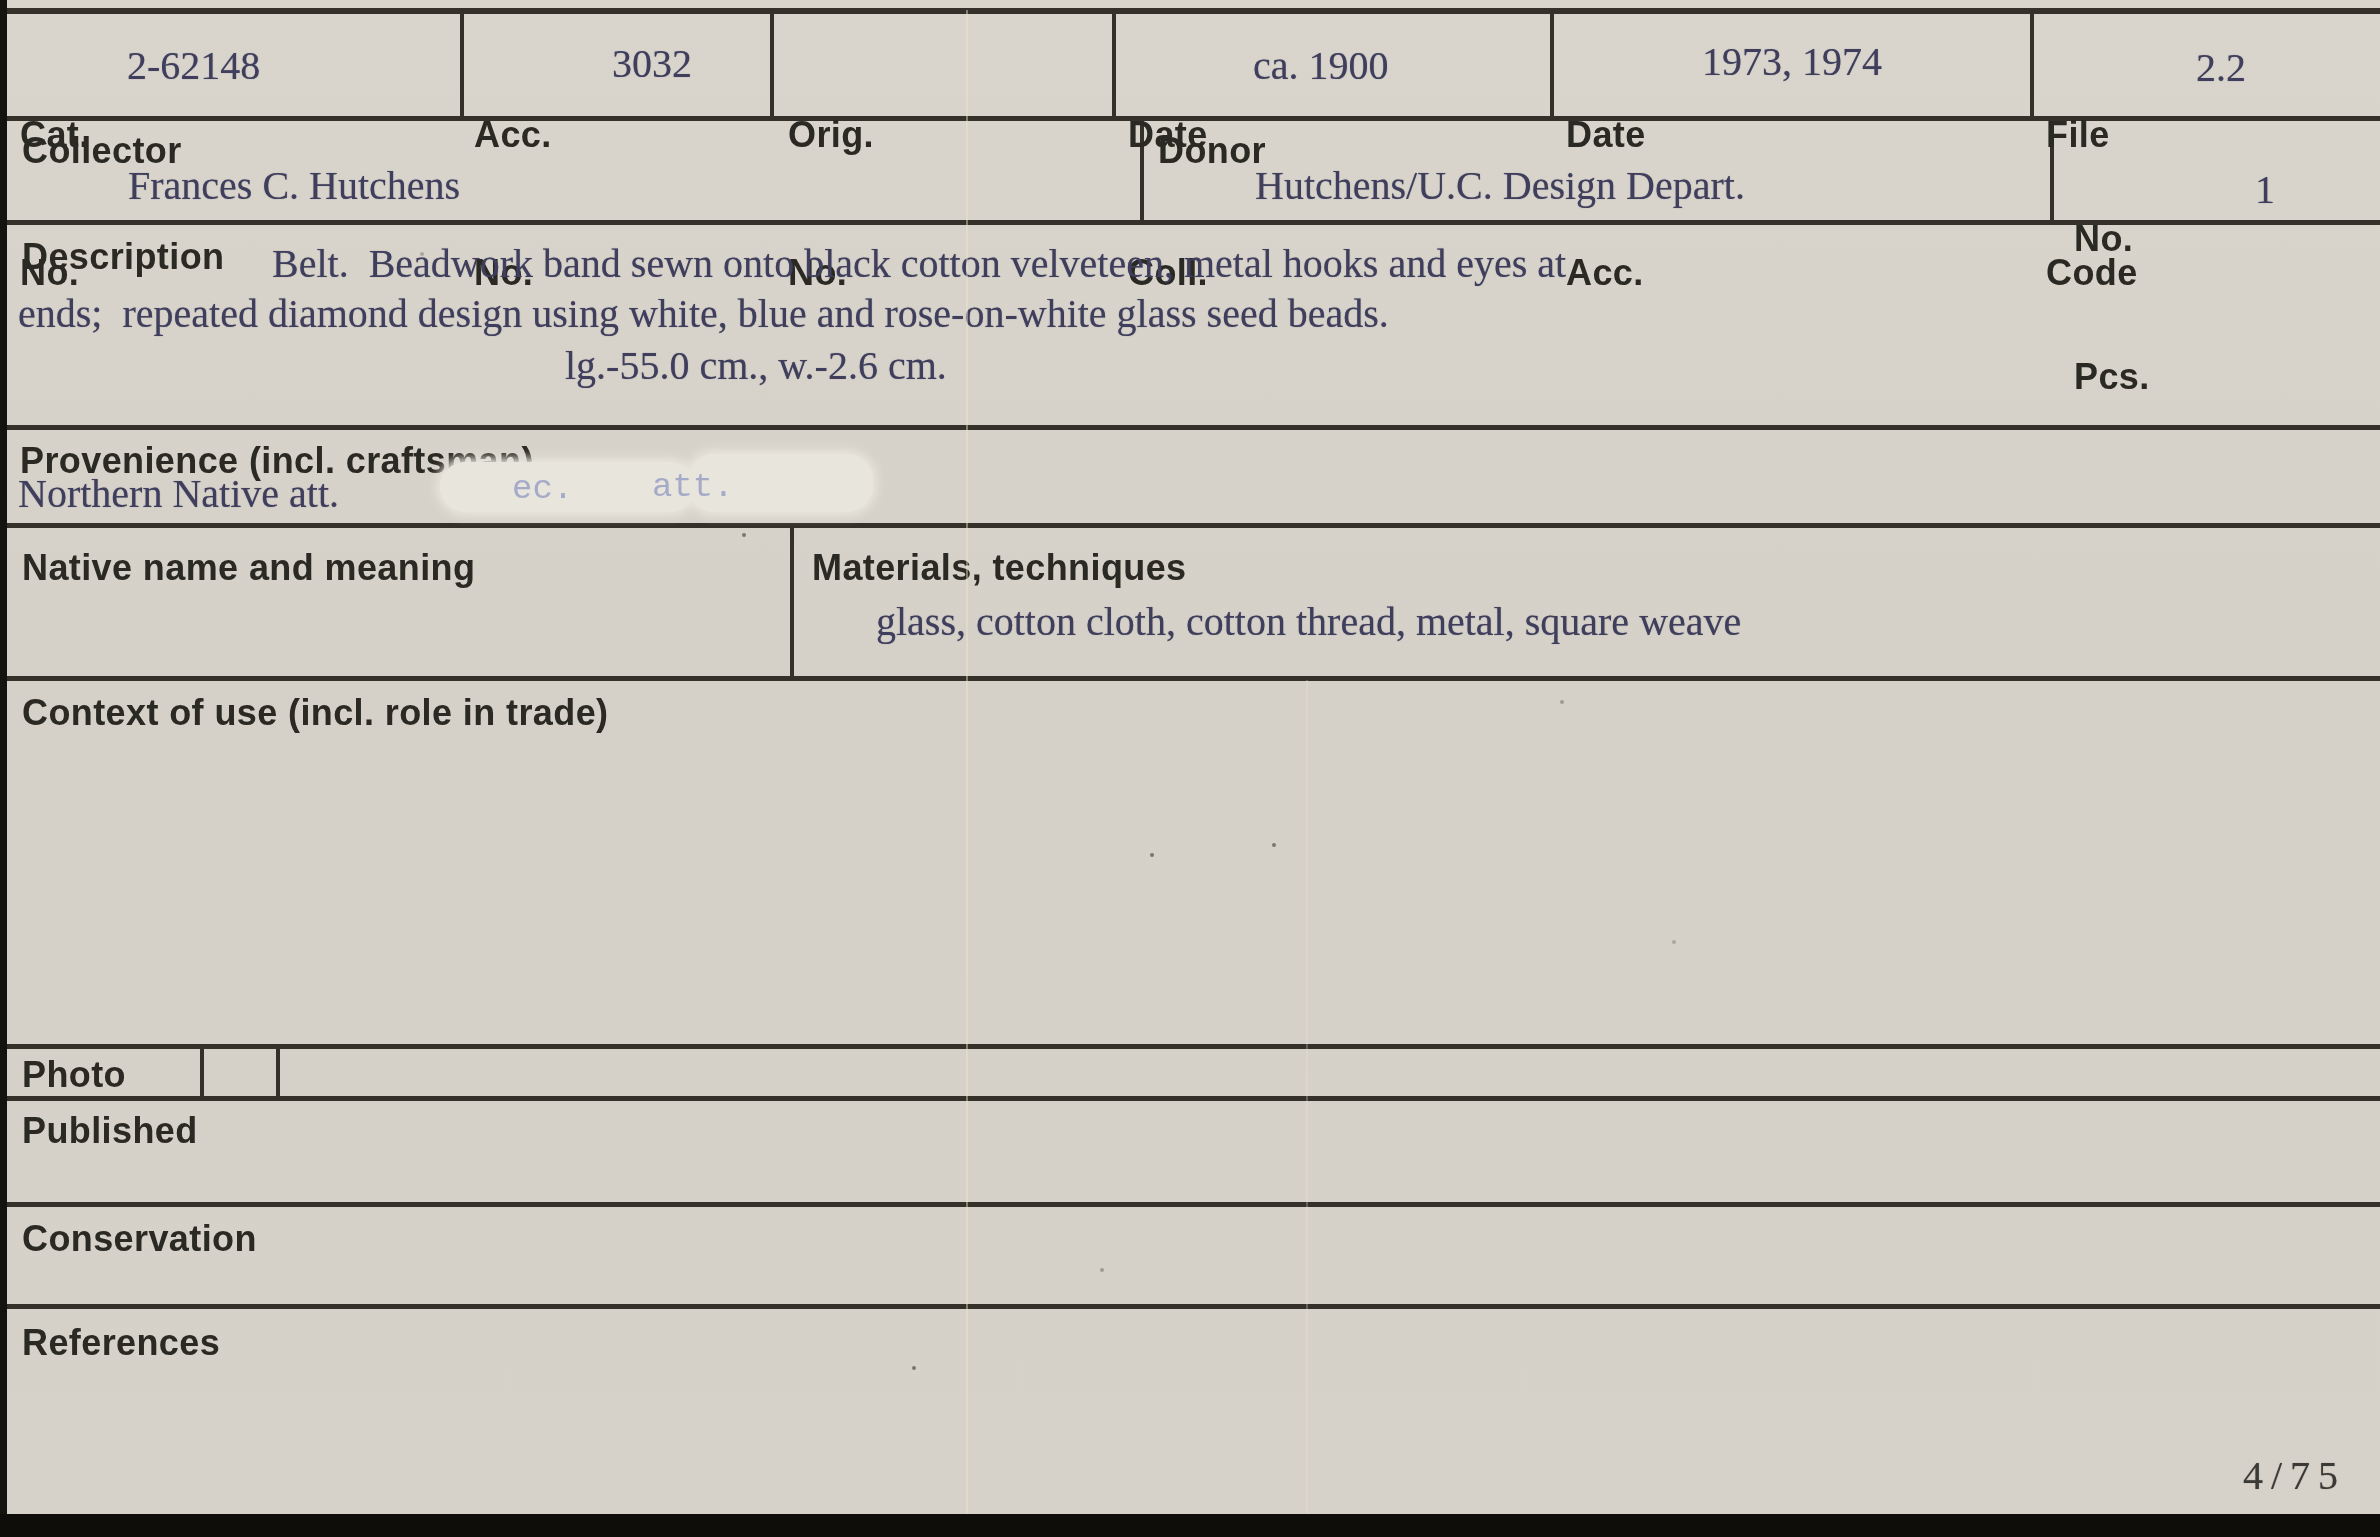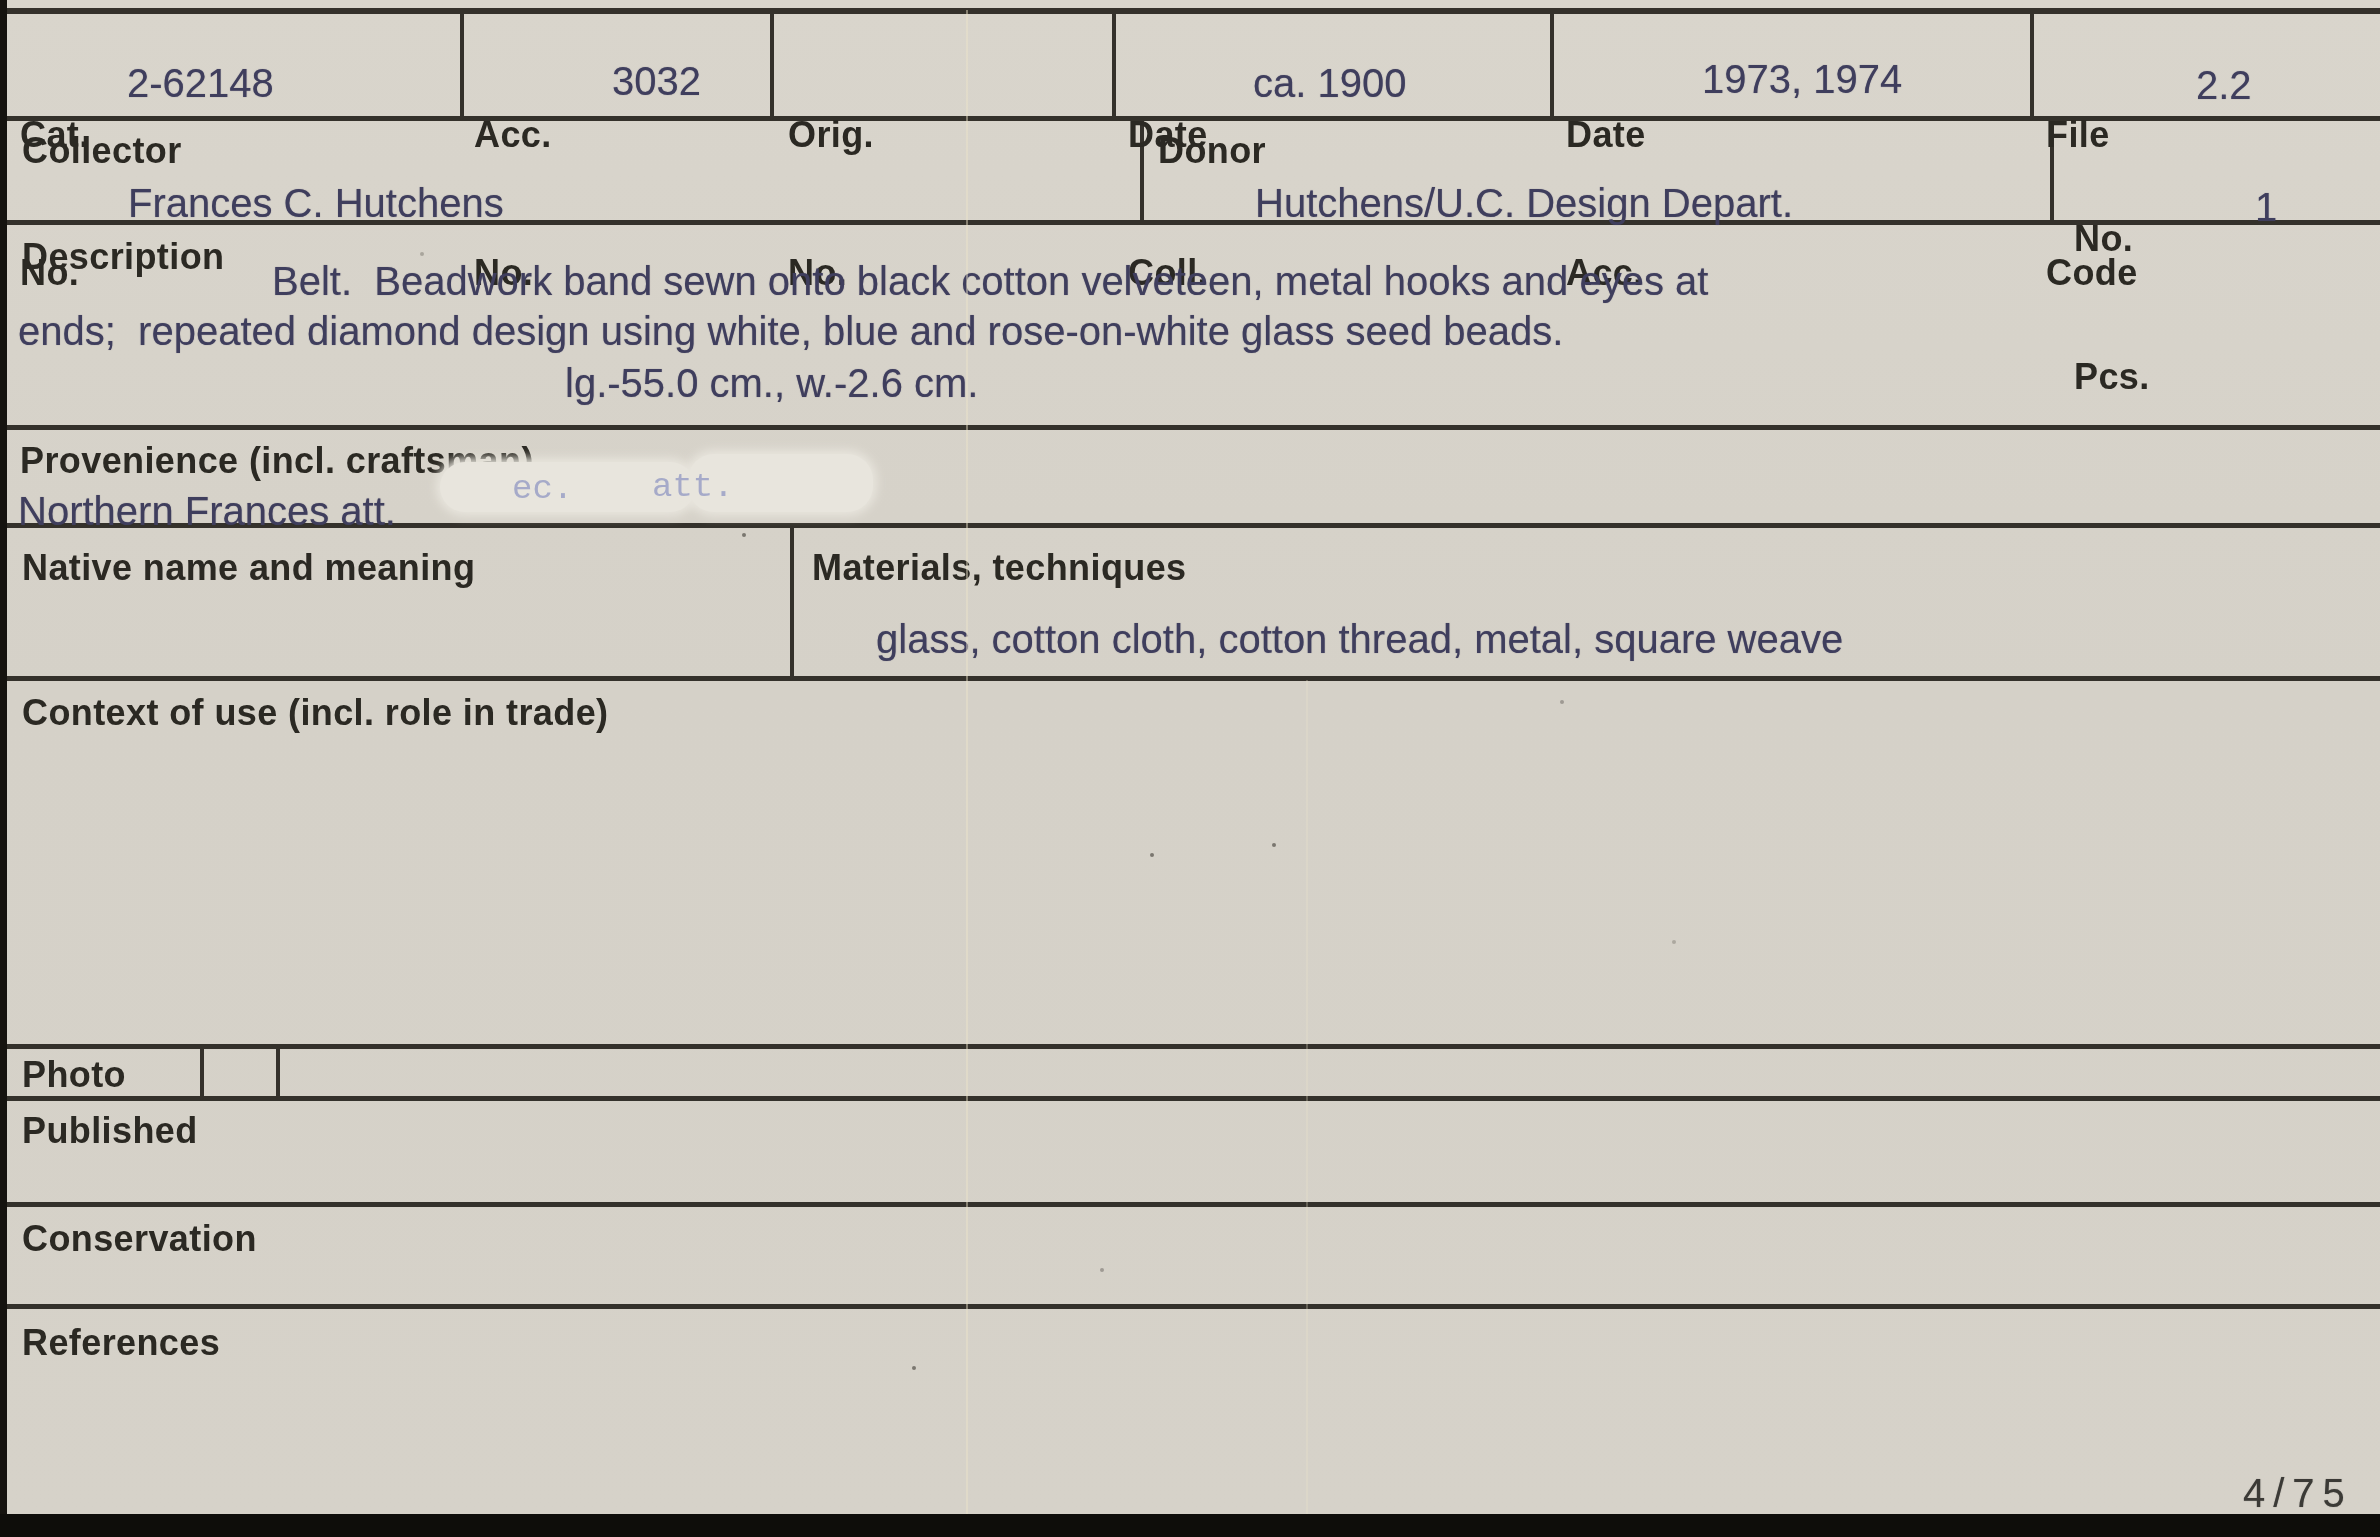--- a/index.html
+++ b/index.html
@@ -8,24 +8,23 @@
     background:linear-gradient(180deg,#d9d5cc 0%,#d5d1c8 45%,#d6d2c9 100%);
     font-family:"Liberation Sans",sans-serif;
   }
   .hline{position:absolute;left:0;width:2380px;height:5px;background:#34312b;}
   .vline{position:absolute;width:4px;background:#34312b;}
   .plabel{
     position:absolute;color:#2b2923;font-weight:700;font-size:36px;
     letter-spacing:0.4px;line-height:46px;white-space:pre;
   }
   .typed{
-    position:absolute;font-family:Liberation Sans, sans-serif;
+    position:absolute;font-family:Liberation Serif, serif;
     font-size:40px;color:#3f3e5d;white-space:pre;
     text-shadow:0 0 1px rgba(63,62,93,0.55);
-    margin-top:19px;
   }
   .typed.dark{color:#3b3a36;text-shadow:0 0 1px rgba(59,58,54,0.5);}
   .edge-left{position:absolute;left:0;top:0;width:7px;height:1537px;background:#15130f;}
   .edge-bottom{position:absolute;left:0;top:1514px;width:2380px;height:23px;background:#0e0d0a;}
   .whiteout{position:absolute;background:#e8e5dd;border-radius:26px;box-shadow:0 0 10px 4px #e8e5dd;}
   .ghost{
     position:absolute;font-family:"Liberation Mono","DejaVu Sans Mono",monospace;
     font-size:34px;color:rgba(112,122,184,0.55);white-space:pre;
   }
   .crease{position:absolute;width:2px;background:rgba(238,228,202,0.45);}
@@ -111,21 +110,21 @@
   <div class="plabel" style="left:22px;top:234px;">Description</div>
   <div class="typed" style="left:272px;top:240px;">Belt.  Beadwork band sewn onto black cotton velveteen, metal hooks and eyes at</div>
   <div class="typed" style="left:18px;top:290px;">ends;  repeated diamond design using white, blue and rose-on-white glass seed beads.</div>
   <div class="typed" style="left:565px;top:342px;">lg.-55.0 cm., w.-2.6 cm.</div>
 
   <div class="plabel" style="left:20px;top:438px;">Provenience (incl. craftsman)</div>
   <div class="whiteout" style="left:440px;top:462px;width:255px;height:50px;"></div>
   <div class="whiteout" style="left:688px;top:454px;width:185px;height:58px;"></div>
   <div class="ghost" style="left:512px;top:470px;">ec.</div>
   <div class="ghost" style="left:652px;top:468px;">att.</div>
-  <div class="typed" style="left:18px;top:470px;">Northern Frances att.</div>
+  <div class="typed" style="left:18px;top:470px;">Northern Native att.</div>
 
   <div class="plabel" style="left:812px;top:545px;">Materials, techniques</div>
   <div class="plabel" style="left:22px;top:545px;">Native name and meaning</div>
   <div class="typed" style="left:876px;top:598px;">glass, cotton cloth, cotton thread, metal, square weave</div>
 
   <div class="plabel" style="left:22px;top:690px;">Context of use (incl. role in trade)</div>
 
   <div class="plabel" style="left:22px;top:1052px;">Photo</div>
   <div class="plabel" style="left:22px;top:1108px;">Published</div>
   <div class="plabel" style="left:22px;top:1216px;">Conservation</div>

